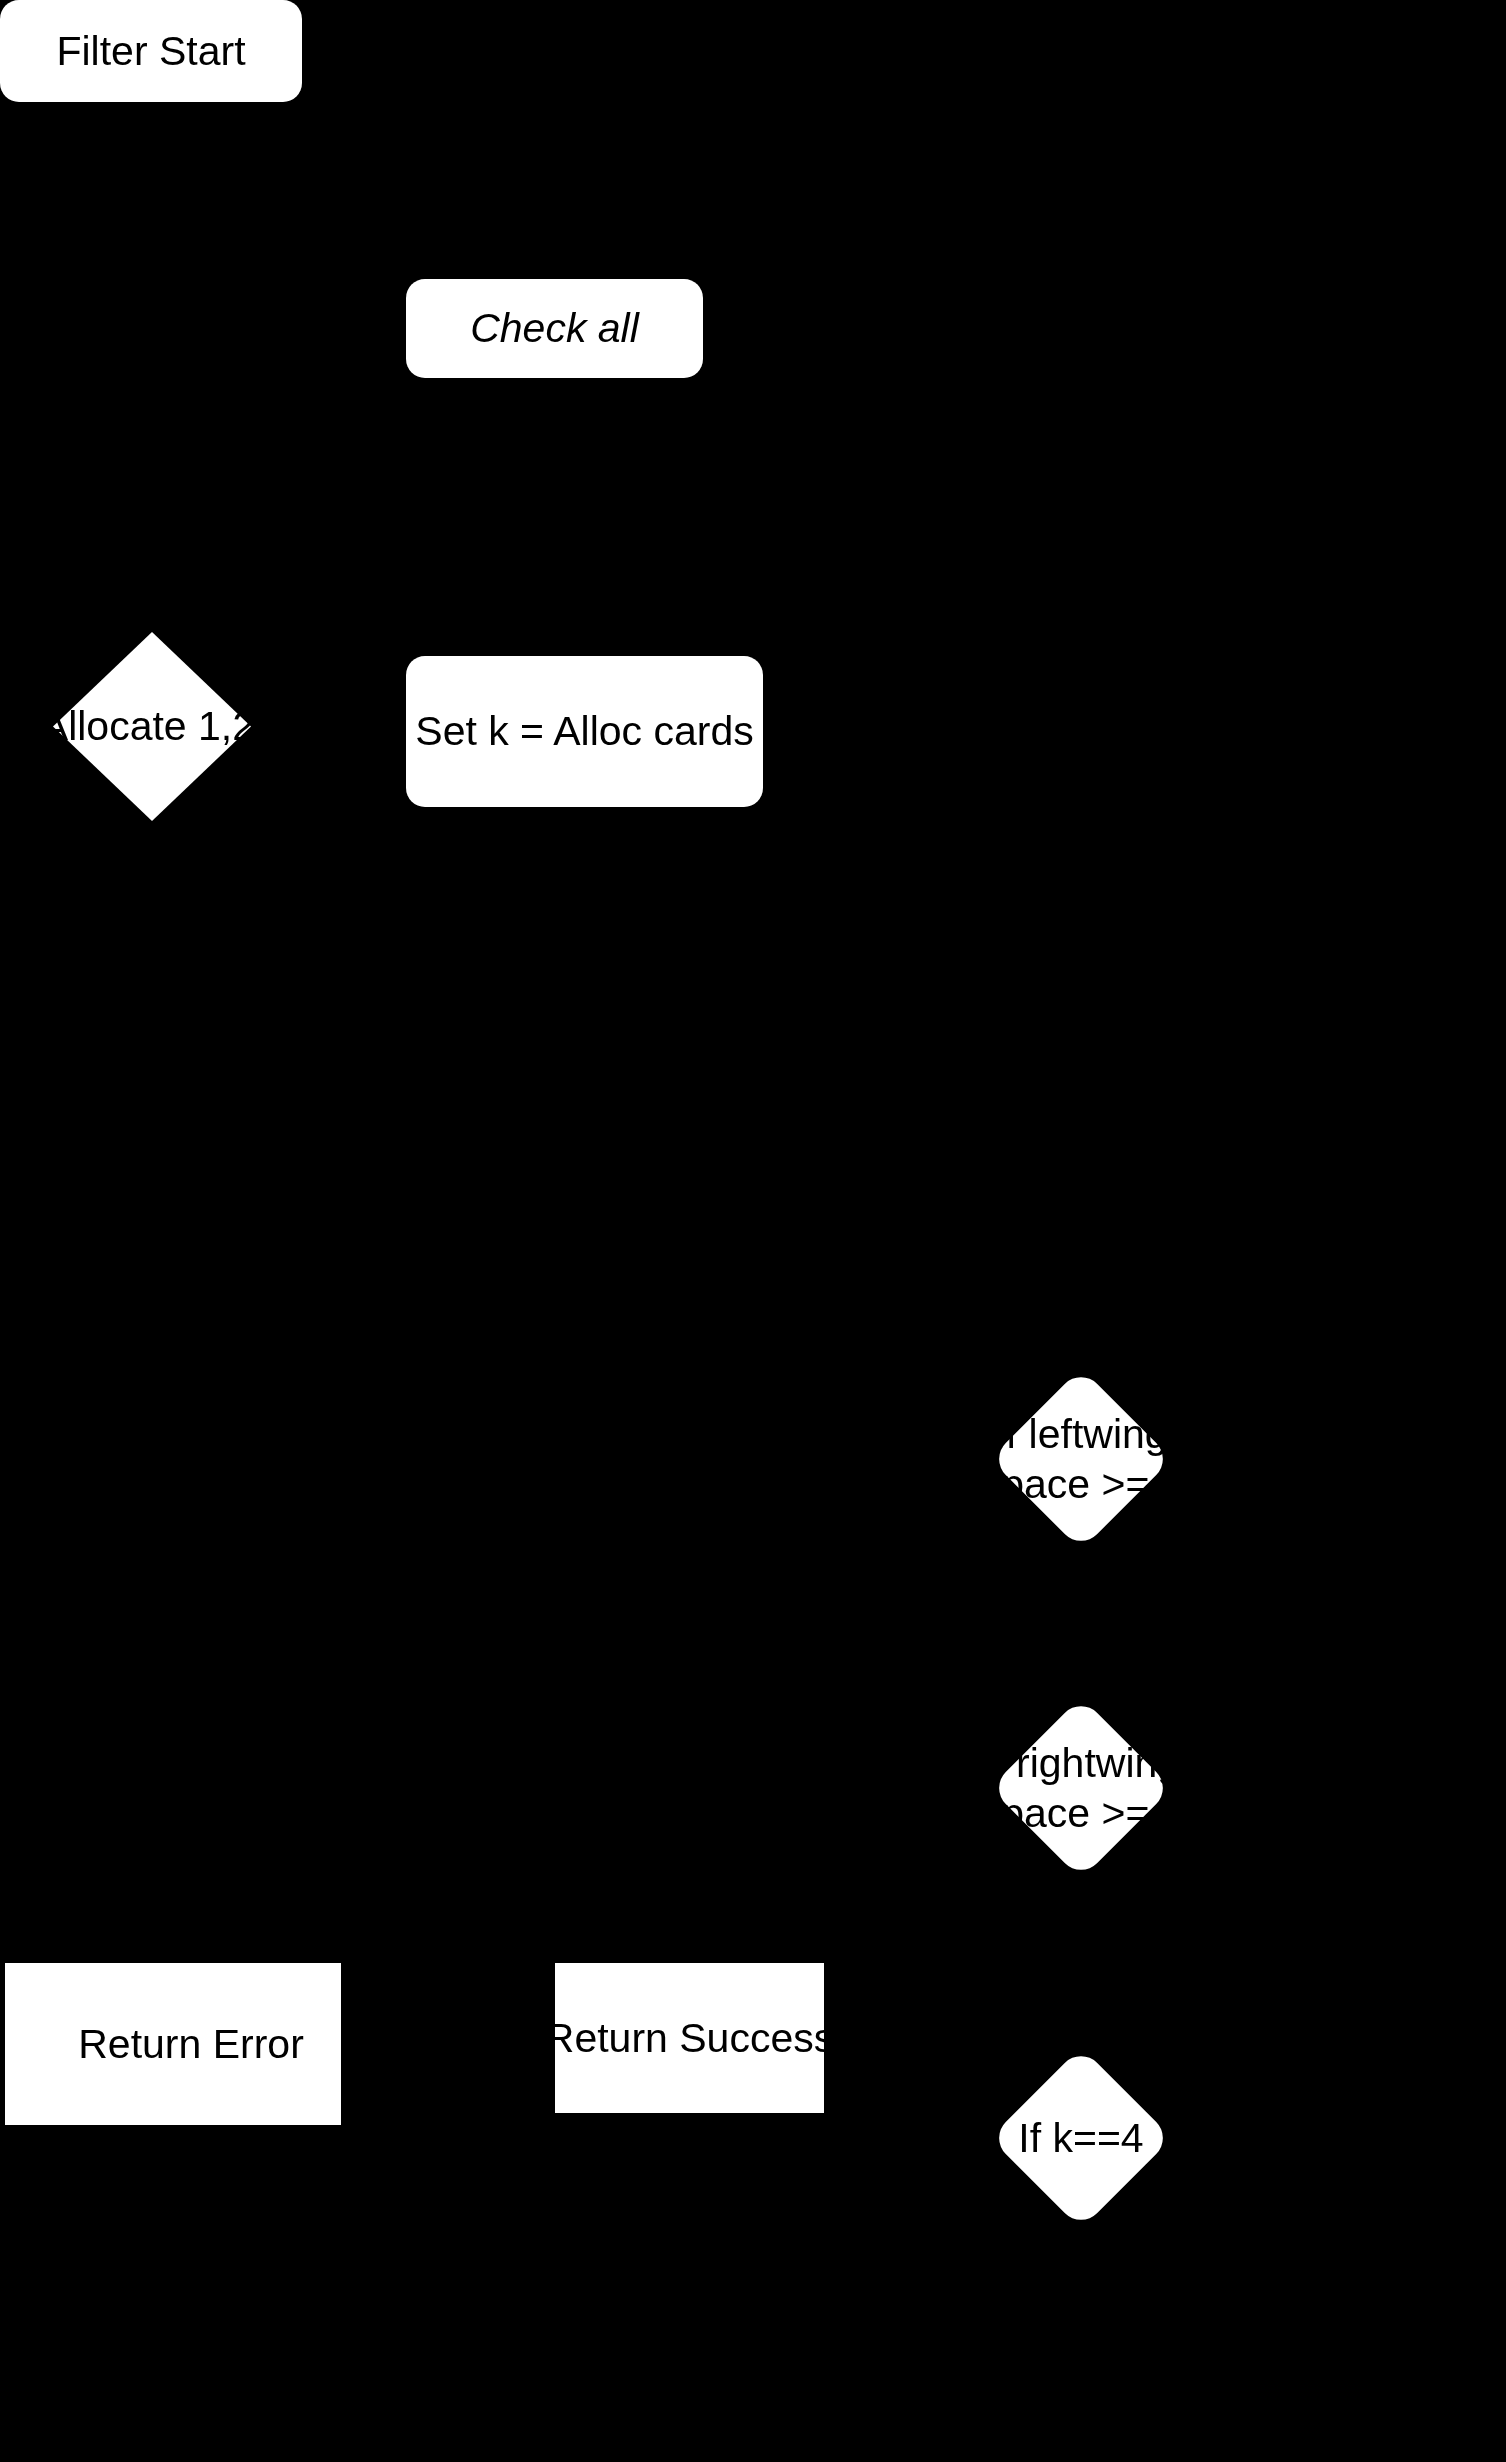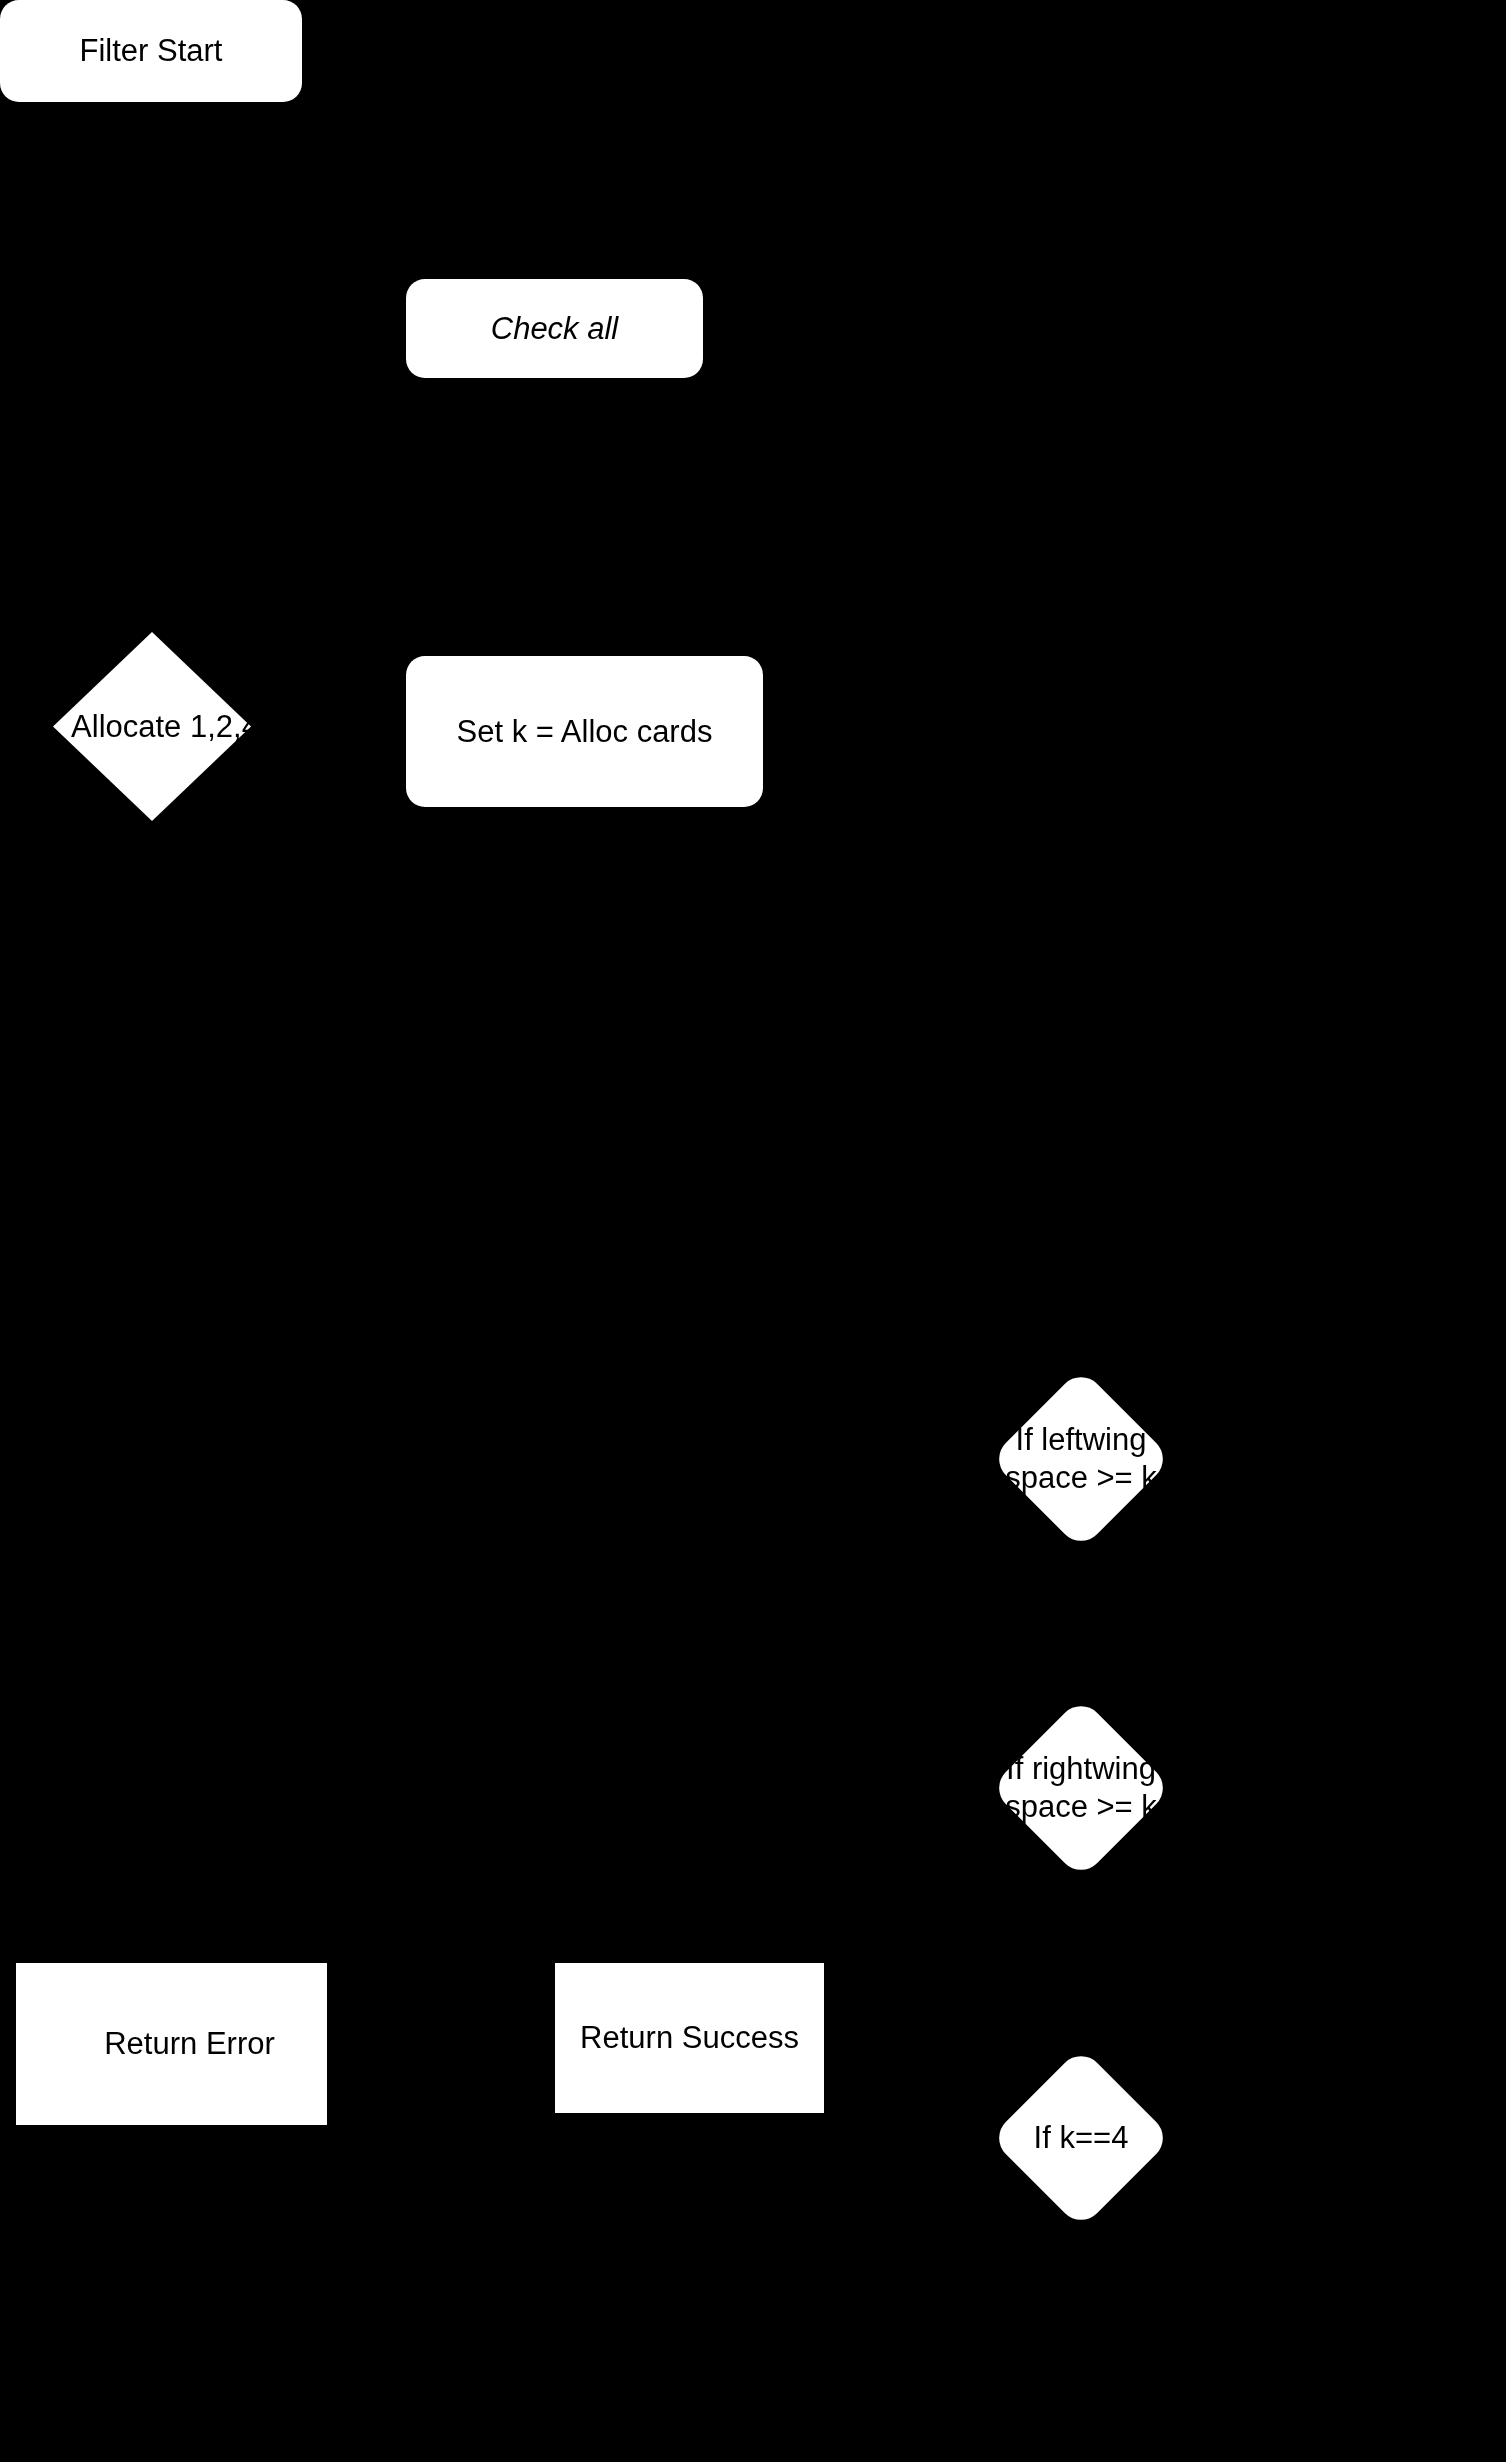--- a/index.html
+++ b/index.html
@@ -21,21 +21,21 @@
   }
   .node {
     position: absolute;
     box-sizing: border-box;
     display: flex;
     align-items: center;
     justify-content: center;
     text-align: center;
     color: #000000;
     font-family: "Liberation Sans", sans-serif;
-    font-size: 31px;
+    font-size: 41px;
     line-height: 1.22;
     font-weight: 400;
     letter-spacing: 0px;
     white-space: pre;
   }
   
   .shape-process {
     background: #ffffff;
     border-radius: 19px;
   }
@@ -101,21 +101,21 @@
   <div class="node shape-diamond-round" style="left:990px; top:1368px; width:182px; height:182px;">
     <span class="dr-body" style="width:129px; height:129px;"></span>
     <span class="label overflow-label"><span>If leftwing</span><br><span>space &gt;= k</span></span>
   </div>
 
   <div class="node shape-diamond-round" style="left:990px; top:1697px; width:182px; height:182px;">
     <span class="dr-body" style="width:129px; height:129px;"></span>
     <span class="label overflow-label"><span>If rightwing</span><br><span>space &gt;= k</span></span>
   </div>
 
-  <div class="node shape-rect" style="left:16px; top:1963px; width:311px; height:162px;padding-left:36px;">
+  <div class="node shape-rect" style="left:5px; top:1963px; width:336px; height:162px;padding-left:36px;">
     <span class="label">Return Error</span>
   </div>
 
   <div class="node shape-rect" style="left:555px; top:1963px; width:269px; height:150px;">
     <span class="label">Return Success</span>
   </div>
 
   <div class="node shape-diamond-round" style="left:990px; top:2047px; width:182px; height:182px;">
     <span class="dr-body" style="width:129px; height:129px;"></span>
     <span class="label">If k==4</span>

